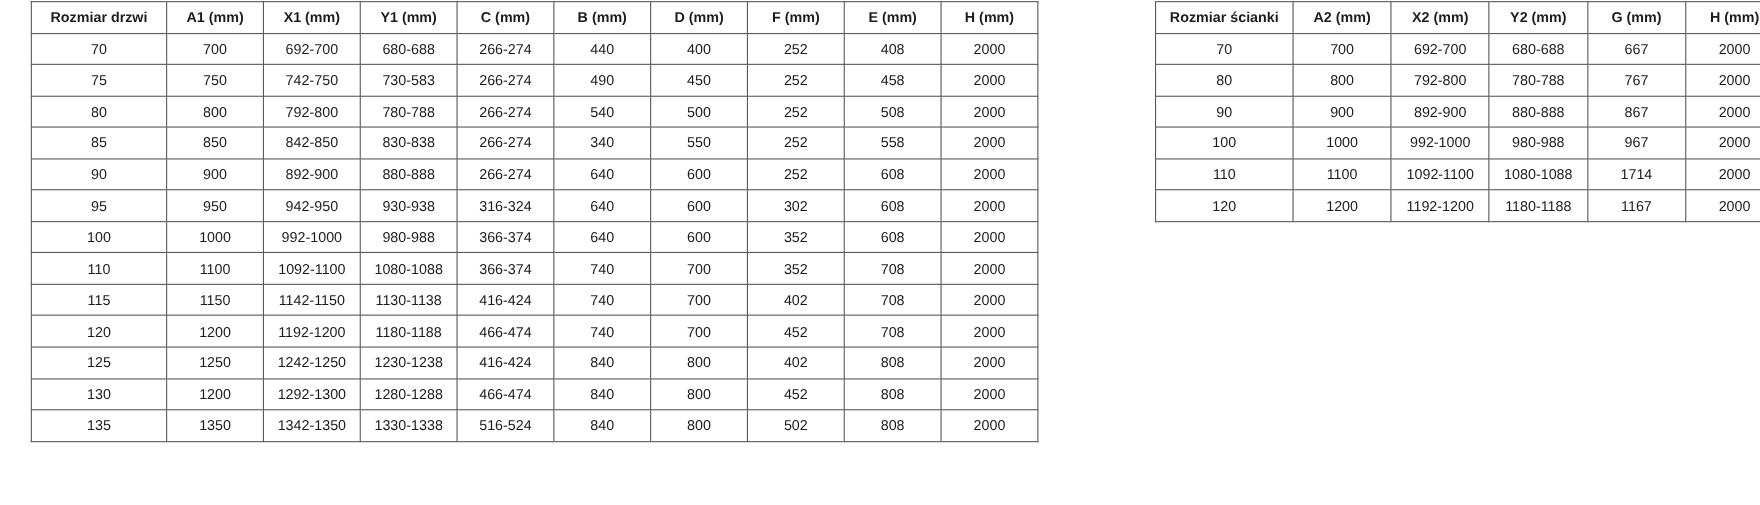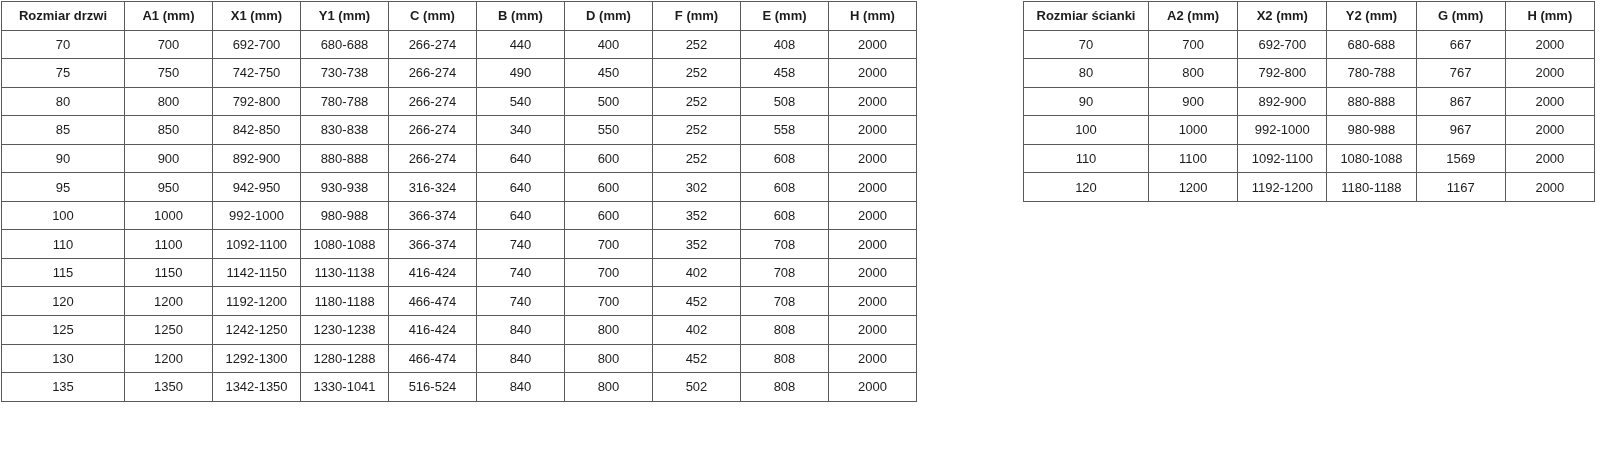--- a/index.html
+++ b/index.html
@@ -14,20 +14,21 @@
     background: #ffffff;
     font-family: "Liberation Sans", sans-serif;
     overflow: hidden;
   }
   table.spec-table {
     position: absolute;
     top: 1px;
     border-collapse: collapse;
     table-layout: fixed;
     background: #ffffff;
+    margin-left: 27px;
   }
   table.spec-table th,
   table.spec-table td {
     border: 1px solid #595959;
     text-align: center;
     vertical-align: middle;
     height: 27.56px;
     padding: 0 2px;
     font-size: 13px;
     color: #1c1c1c;
@@ -81,21 +82,21 @@
           <td>440</td>
           <td>400</td>
           <td>252</td>
           <td>408</td>
           <td>2000</td>
         </tr>
         <tr>
           <td>75</td>
           <td>750</td>
           <td>742-750</td>
-          <td>730-738</td>
+          <td>730-583</td>
           <td>266-274</td>
           <td>490</td>
           <td>450</td>
           <td>252</td>
           <td>458</td>
           <td>2000</td>
         </tr>
         <tr>
           <td>80</td>
           <td>800</td>
@@ -213,21 +214,21 @@
           <td>840</td>
           <td>800</td>
           <td>452</td>
           <td>808</td>
           <td>2000</td>
         </tr>
         <tr>
           <td>135</td>
           <td>1350</td>
           <td>1342-1350</td>
-          <td>1330-1041</td>
+          <td>1330-1338</td>
           <td>516-524</td>
           <td>840</td>
           <td>800</td>
           <td>502</td>
           <td>808</td>
           <td>2000</td>
         </tr>
       </tbody>
     </table>
   <table class="spec-table wall-table">
@@ -272,21 +273,21 @@
           <td>992-1000</td>
           <td>980-988</td>
           <td>967</td>
           <td>2000</td>
         </tr>
         <tr>
           <td>110</td>
           <td>1100</td>
           <td>1092-1100</td>
           <td>1080-1088</td>
-          <td>1569</td>
+          <td>1714</td>
           <td>2000</td>
         </tr>
         <tr>
           <td>120</td>
           <td>1200</td>
           <td>1192-1200</td>
           <td>1180-1188</td>
           <td>1167</td>
           <td>2000</td>
         </tr>

